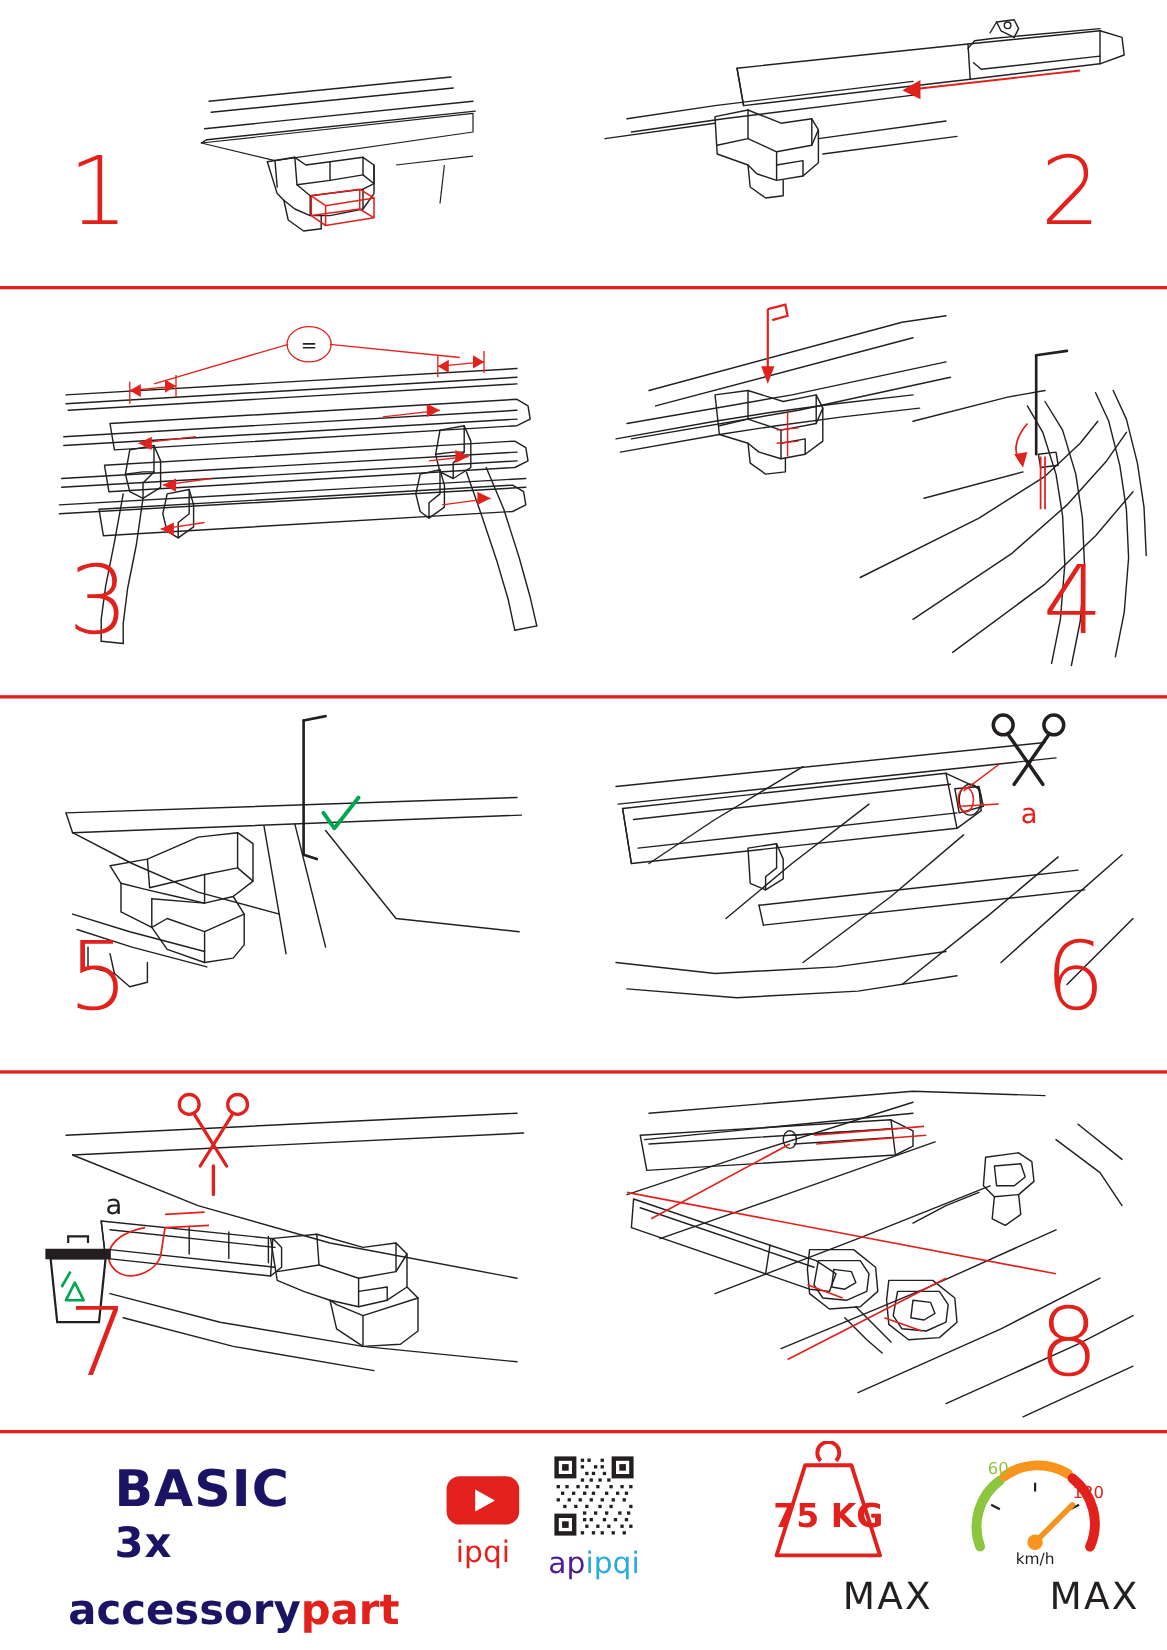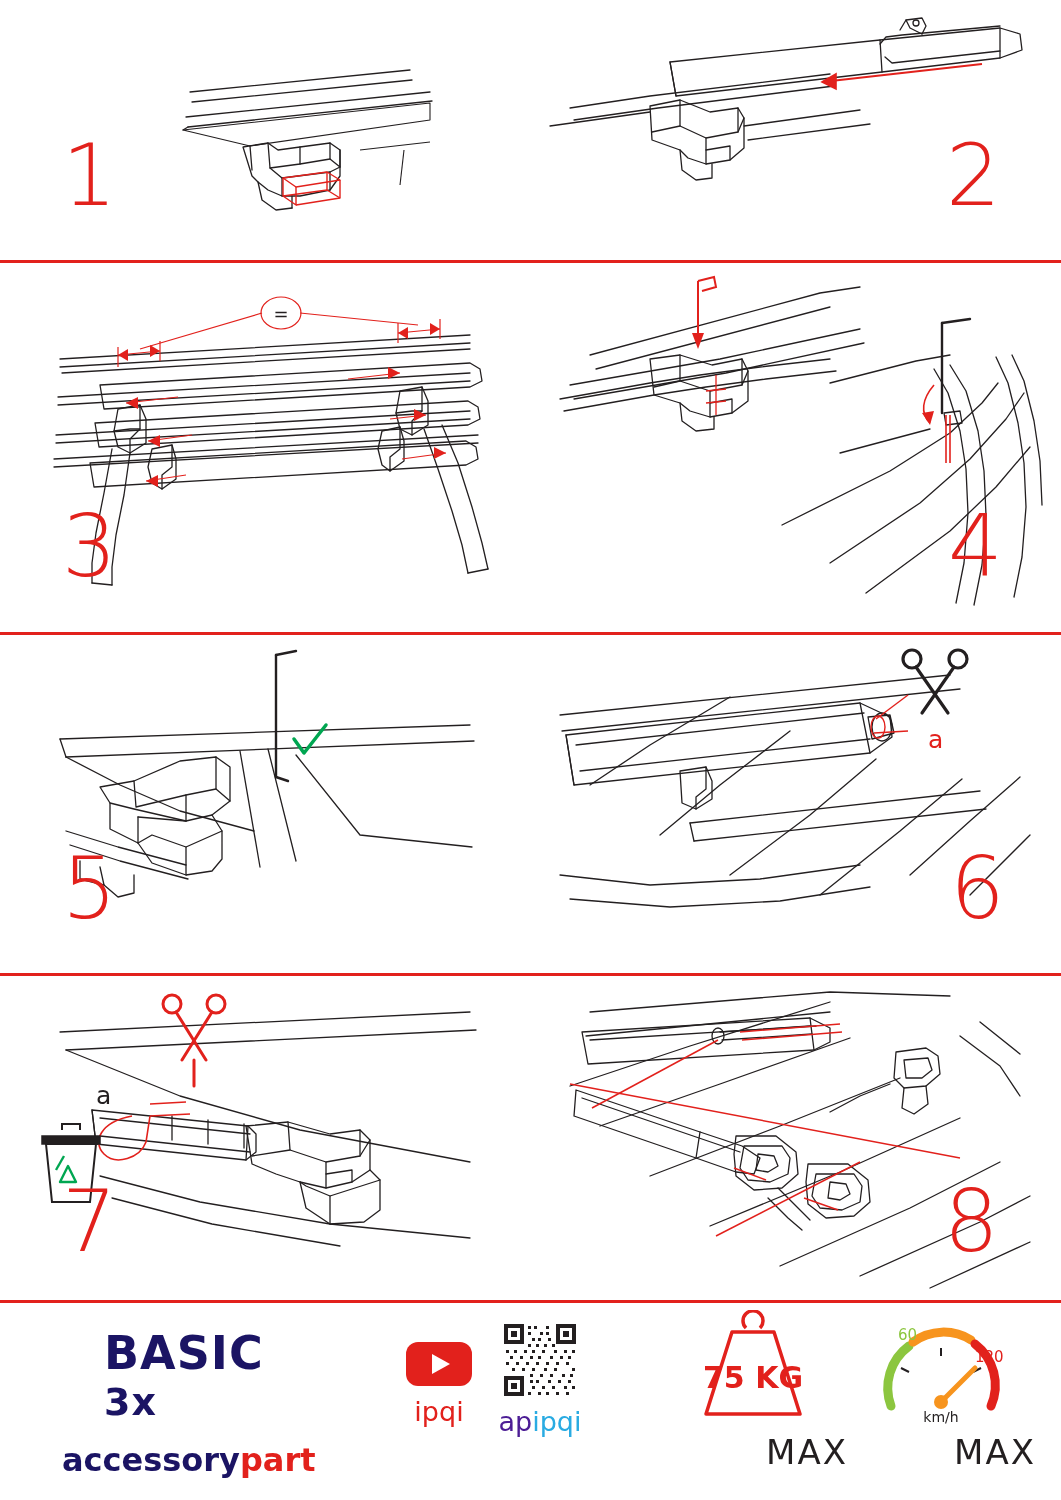--- a/index.html
+++ b/index.html
@@ -73,21 +73,21 @@
     line-height: 1;
     margin-left: 42px;
   }
   .brand-basic .x {
     color: #1b1464;
     font-size: 38px;
   }
   .brand-accessory {
     margin-top: 22px;
     font-family: "DejaVu Sans", sans-serif;
-    font-size: 32px;
+    font-size: 38px;
     font-weight: bold;
     line-height: 1;
   }
   .brand-accessory .a1 { color: #1b1464; }
   .brand-accessory .a2 { color: #e2211c; }
 
   .logo-col {
     position: absolute;
     text-align: center;
   }

